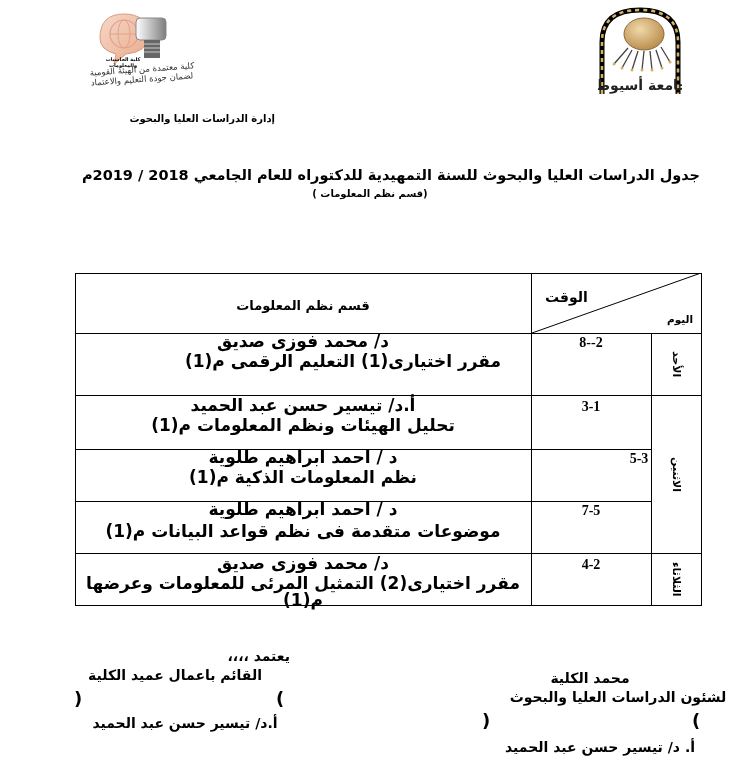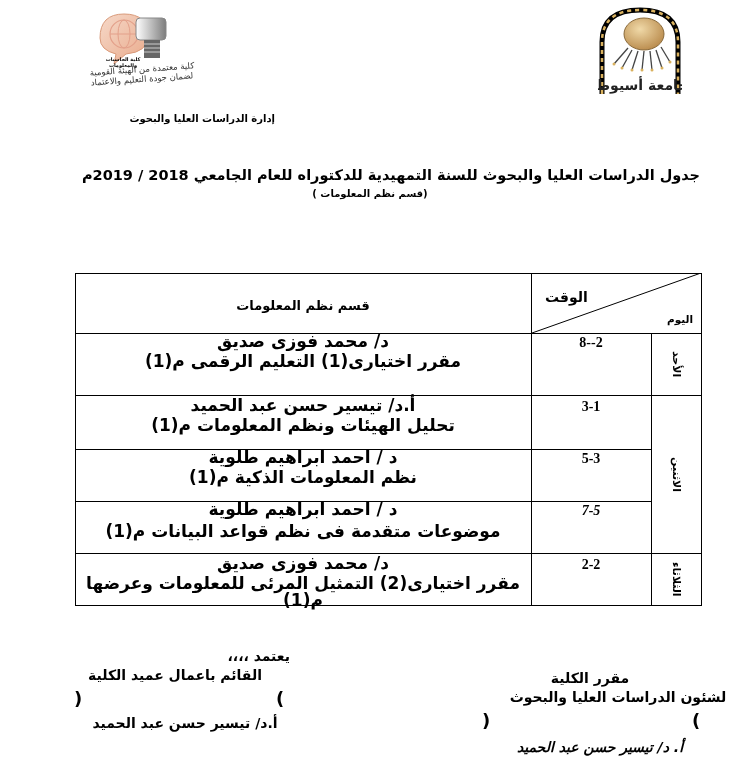--- a/index.html
+++ b/index.html
@@ -122,61 +122,61 @@
 
   <div class="line-h" style="left:0;top:176px;width:577px;"></div>
   <div class="line-h" style="left:0;top:228px;width:577px;"></div>
 
   <div class="cell-text rtl subj" style="top:24px;font-size:13px;">قسم نظم المعلومات</div>
   <div class="abs rtl bold" style="left:470px;top:16px;font-size:14px;">الوقت</div>
   <div class="abs rtl bold" style="left:592px;top:40px;font-size:10.5px;">اليوم</div>
 
   <div>
     <div class="cell-text rtl subj" style="top:60px;">د/ محمد فوزى صديق</div>
-    <div class="cell-text rtl subj" style="top:80px;">مقرر اختيارى(1) التعليم الرقمى م(1)</div>
+    <div class="cell-text rtl subj" style="top:80px;padding-left:40px;">مقرر اختيارى(1) التعليم الرقمى م(1)</div>
     <div class="cell-text time" style="top:62px;">8--2</div>
   </div>
   <div class="day" style="top:61px;height:61px;">
     <span class="rtl">الأحد</span>
   </div>
 
   <div>
     <div class="cell-text rtl subj" style="top:124px;">أ.د/ تيسير حسن عبد الحميد</div>
     <div class="cell-text rtl subj" style="top:144px;">تحليل الهيئات ونظم المعلومات  م(1)</div>
     <div class="cell-text time" style="top:126px;">3-1</div>
   </div>
 
   <div>
     <div class="cell-text rtl subj" style="top:176px;">د / احمد ابراهيم طلوية</div>
     <div class="cell-text rtl subj" style="top:196px;">نظم المعلومات الذكية     م(1)</div>
-    <div class="cell-text time" style="top:178px;">5-3</div>
+    <div class="cell-text time" style="top:178px;padding-left:48px;">5-3</div>
   </div>
 
   <div>
     <div class="cell-text rtl subj" style="top:228px;">د / احمد ابراهيم طلوية</div>
     <div class="cell-text rtl subj" style="top:250px;">موضوعات متقدمة فى نظم قواعد البيانات  م(1)</div>
-    <div class="cell-text time" style="top:230px;font-style:italic;">7-5</div>
+    <div class="cell-text time" style="top:230px;">7-5</div>
   </div>
   <div class="day" style="top:123px;height:157px;">
     <span class="rtl">الاثنين</span>
   </div>
 
   <div>
     <div class="cell-text rtl subj" style="top:282px;">د/ محمد فوزى صديق</div>
     <div class="cell-text rtl subj" style="top:302px;">مقرر اختيارى(2) التمثيل المرئى للمعلومات وعرضها  م(1)</div>
-    <div class="cell-text time" style="top:284px;">2-2</div>
+    <div class="cell-text time" style="top:284px;">4-2</div>
   </div>
   <div class="day" style="top:281px;height:51px;">
     <span class="rtl">الثلاثاء</span>
   </div>
 </div>
 
 <div class="abs rtl sig" style="left:200px;top:647px;width:90px;text-align:right;">يعتمد ،،،،</div>
 <div class="abs rtl sig" style="left:70px;top:666px;width:210px;">القائم باعمال عميد الكلية</div>
 <div class="abs paren" style="left:276px;top:688px;">(</div>
 <div class="abs paren" style="left:74px;top:688px;">)</div>
 <div class="abs rtl sig" style="left:90px;top:714px;width:190px;">أ.د/ تيسير حسن عبد الحميد</div>
 
-<div class="abs rtl sig" style="left:520px;top:669px;width:140px;">مقرر الكلية</div>
+<div class="abs rtl sig" style="left:520px;top:669px;width:140px;">محمد الكلية</div>
 <div class="abs rtl sig" style="left:480px;top:688px;width:220px;margin-left:28px;">لشئون الدراسات العليا والبحوث</div>
 <div class="abs paren" style="left:692px;top:710px;">(</div>
 <div class="abs paren" style="left:482px;top:710px;">)</div>
-<div class="abs rtl sig" style="left:500px;top:738px;width:200px;font-style:italic;">أ. د/ تيسير حسن عبد الحميد</div>
+<div class="abs rtl sig" style="left:500px;top:738px;width:200px;">أ. د/ تيسير حسن عبد الحميد</div>
 
 </body></html>

